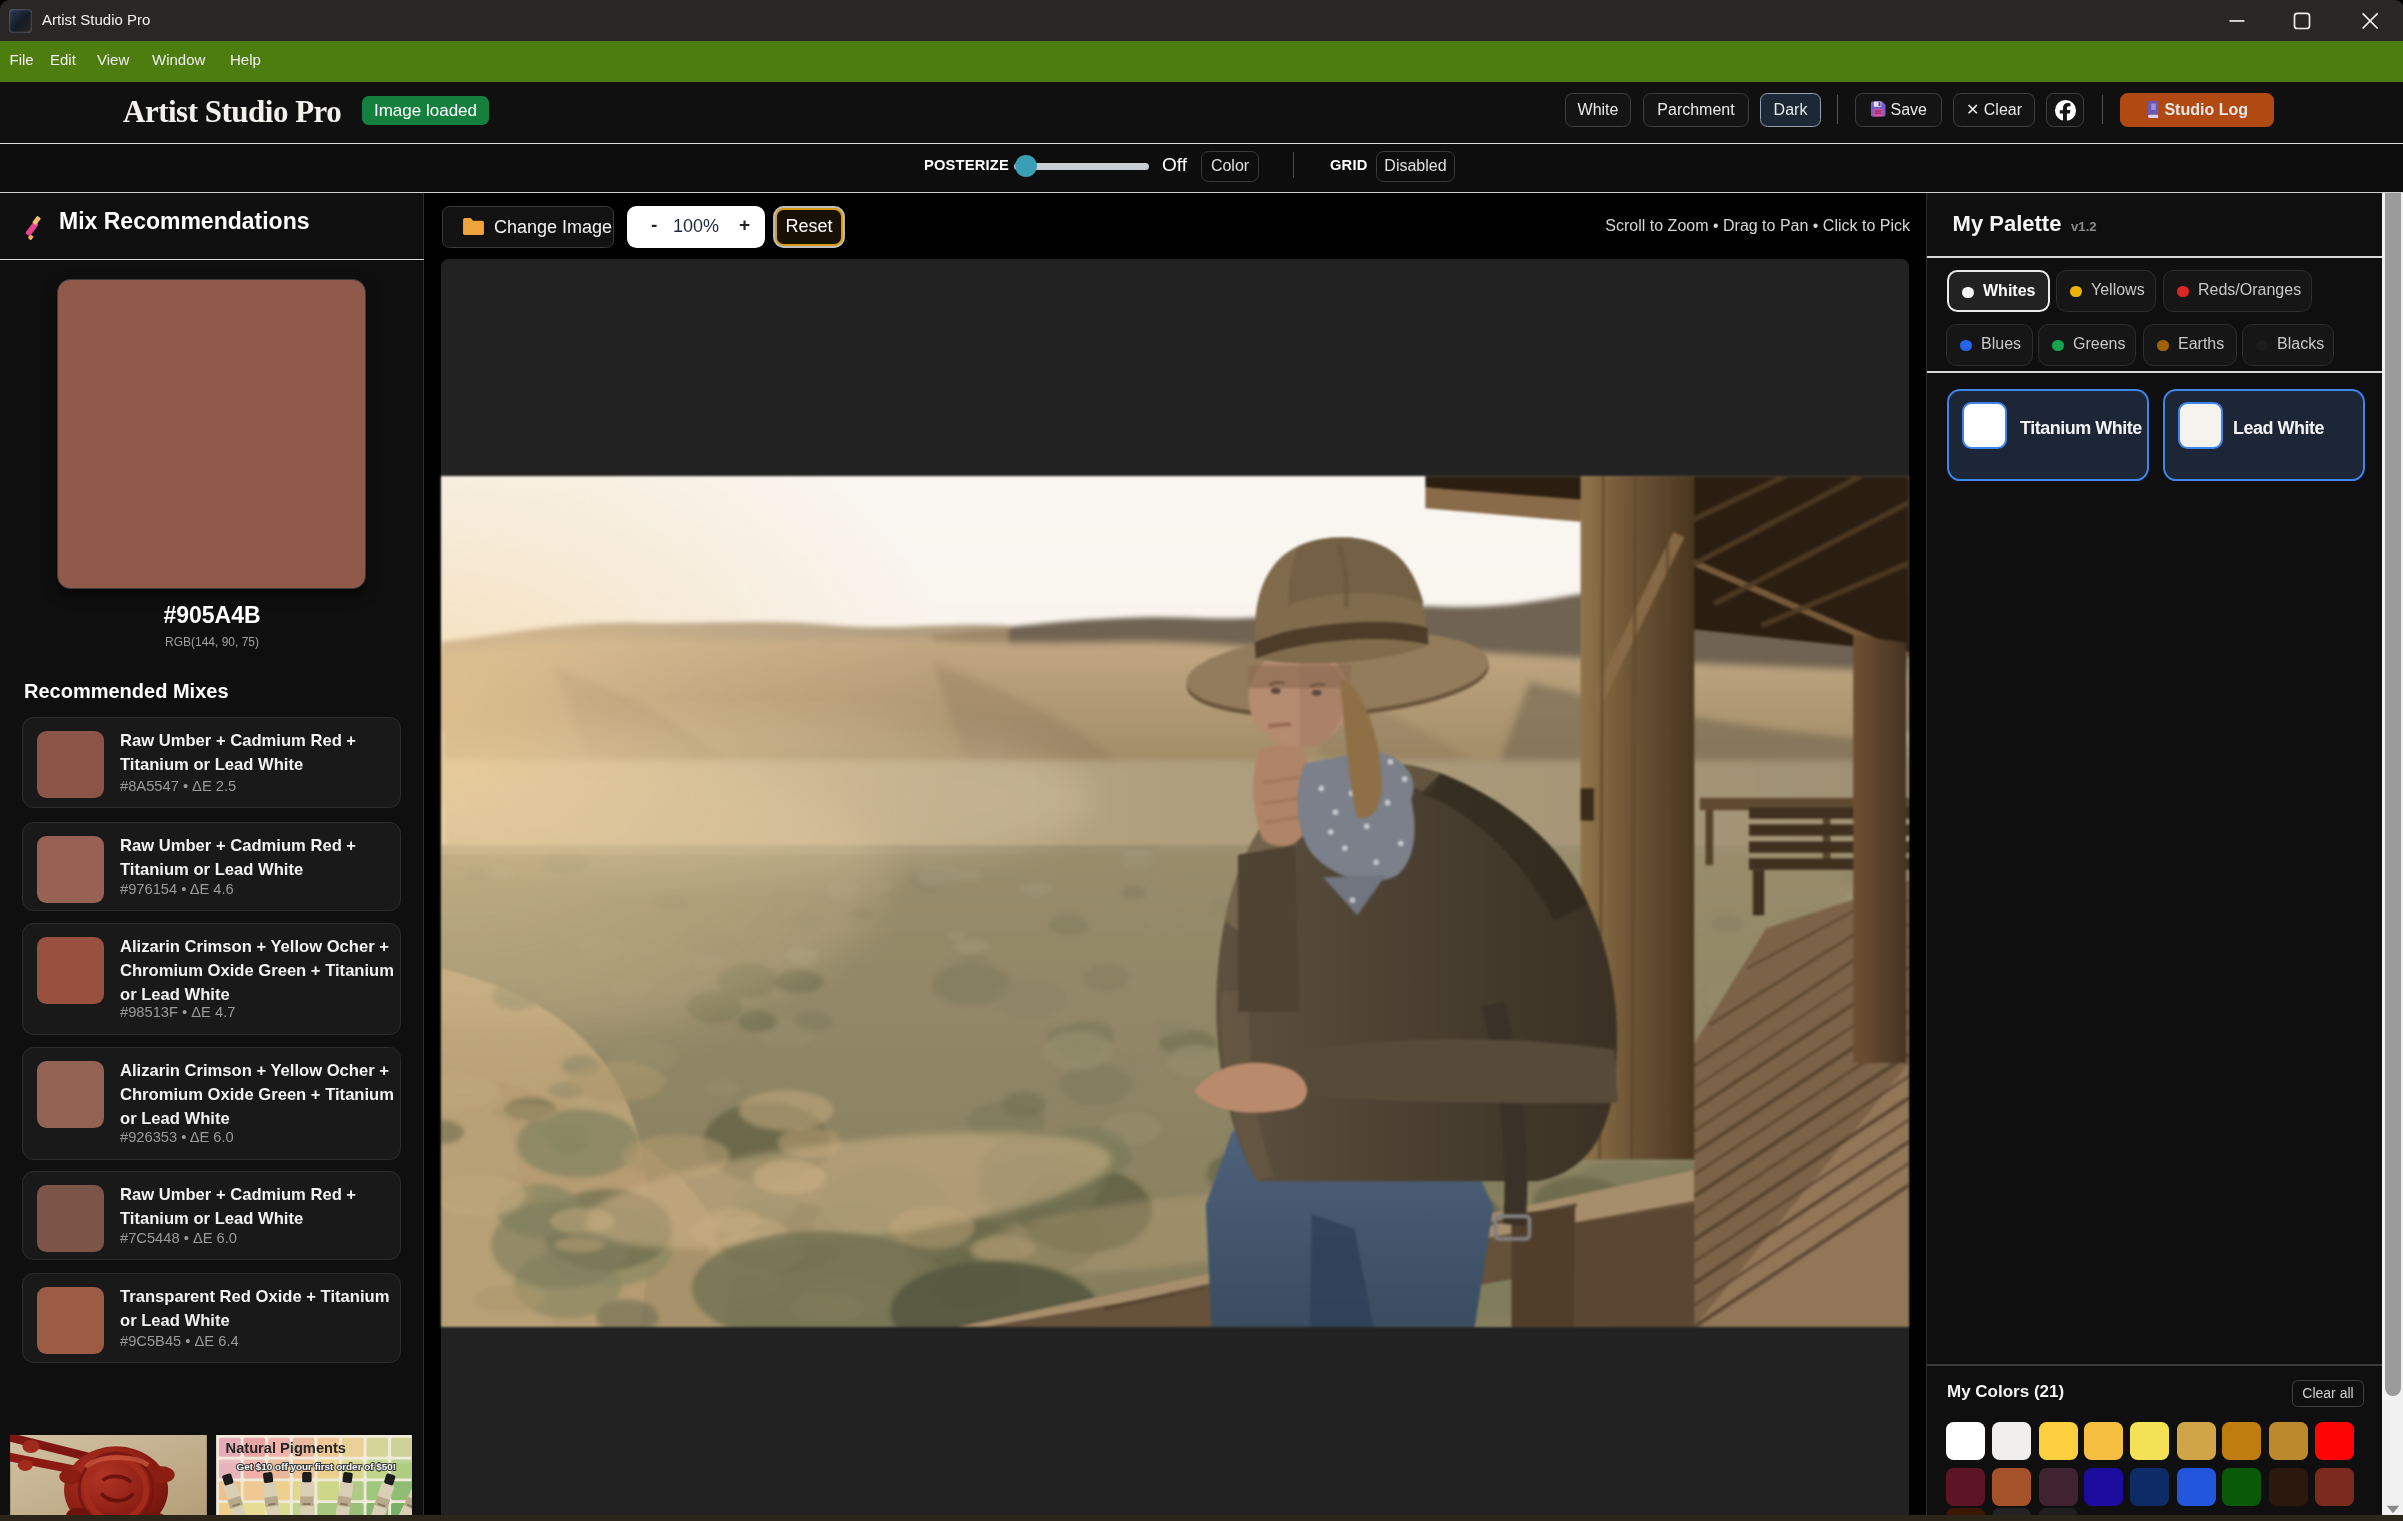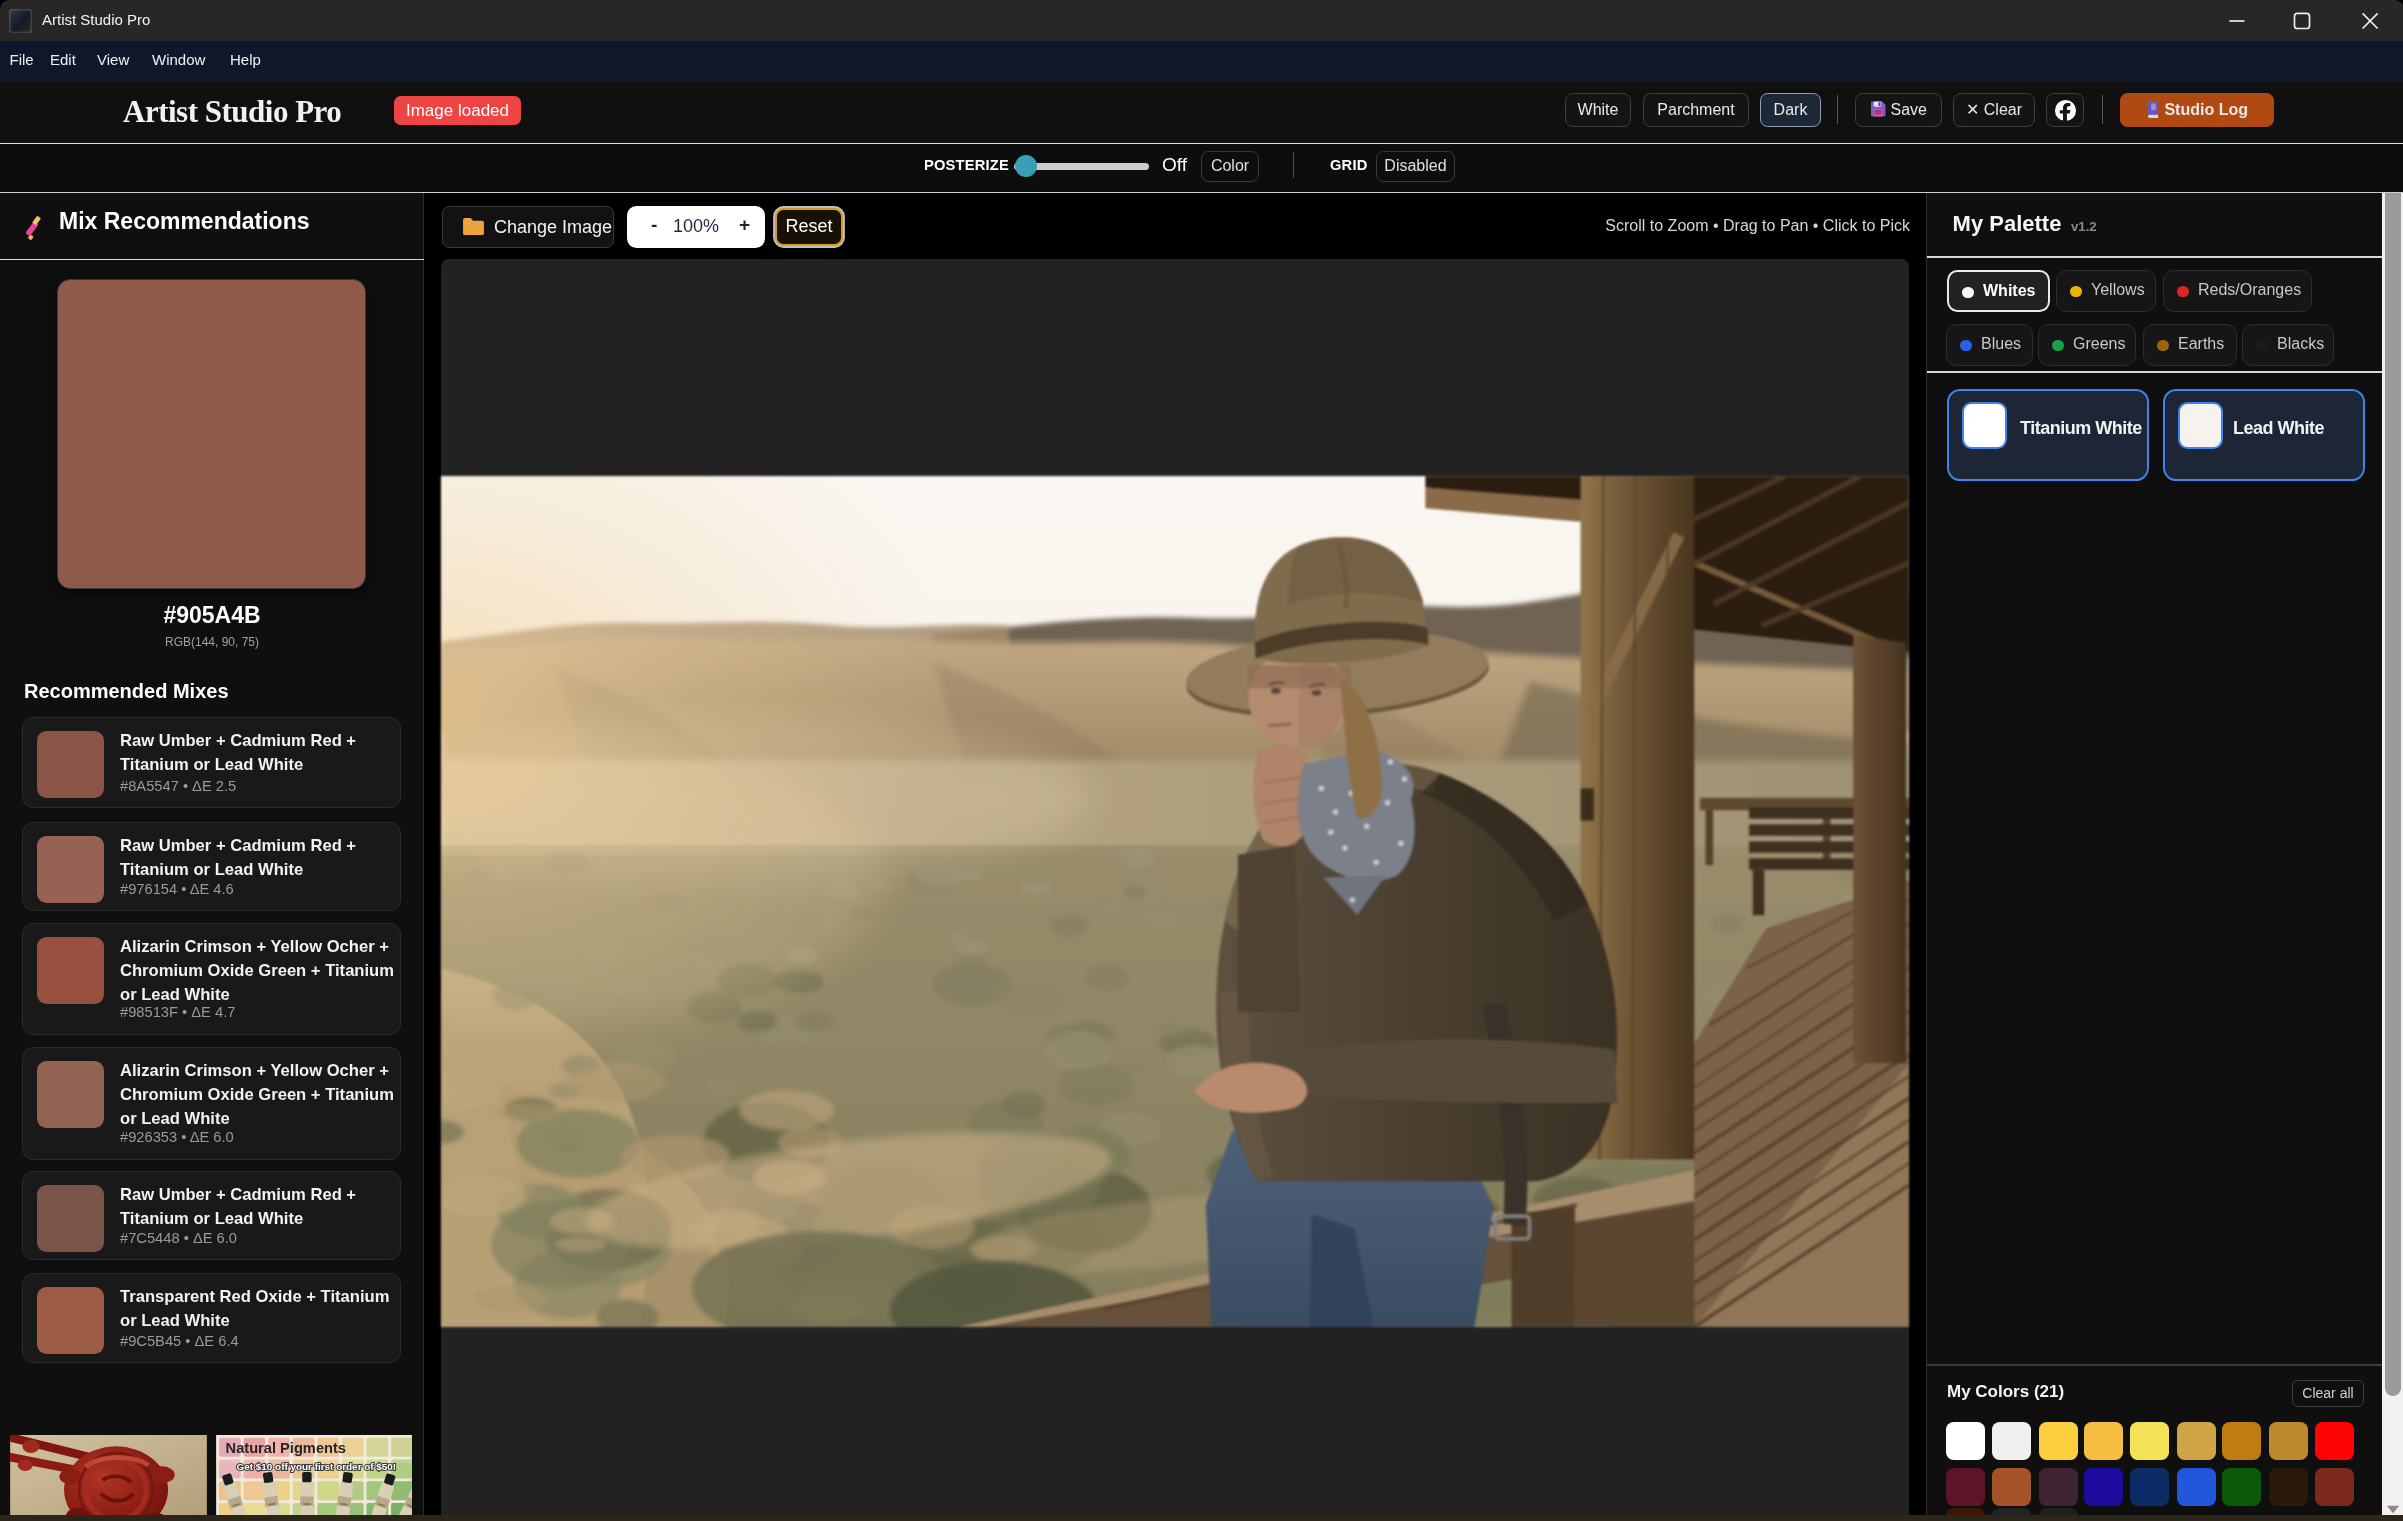--- a/index.html
+++ b/index.html
@@ -8,29 +8,29 @@
 .abs { position:absolute; }
 
 #titlebar { position:absolute; left:0; top:0; width:2404px; height:41px;
   background:#282725; border-radius:9.5px 9.5px 0 0; }
 #titlebar .ticon { position:absolute; left:8.5px; top:8.5px; width:23px; height:24px;
   border-radius:3.8px; background:linear-gradient(135deg,#2e3a4c 0%,#141b26 55%,#31261c 100%);
   box-shadow:inset 0 0 2.8px #7a8aa0; }
 #titlebar .ttext { position:absolute; left:42px; top:11.4px; color:#f2f2f2; font-size:15px; }
 .winbtn { position:absolute; top:0; width:62px; height:41px; color:#eee; }
 
-#menubar { position:absolute; left:0; top:41px; width:2404px; height:42px; background:#0f172a; }
+#menubar { position:absolute; left:0; top:41px; width:2404px; height:42px; background:#4d7c0f; }
 #menubar span { position:absolute; top:10.4px; color:#f0f0f0; font-size:15px; }
 
 #header { position:absolute; left:0; top:82px; width:2404px; height:62px; background:#101010;
   border-bottom:1.9px solid #dedede; z-index:6; }
 #apptitle { position:absolute; left:123px; top:12.3px; color:#f3f1ee;
   font-family:"Liberation Serif", serif; font-weight:bold; font-size:31px; letter-spacing:-0.5px; }
-#badge { position:absolute; left:362px; top:14px; width:127px; height:29px; background:#ef4444;
-  border-radius:6.6px; color:#fff; font-size:17px; text-align:center; line-height:29px;margin-left:32px; }
+#badge { position:absolute; left:362px; top:14px; width:127px; height:29px; background:#15803d;
+  border-radius:6.6px; color:#fff; font-size:17px; text-align:center; line-height:29px; }
 .hbtn { position:absolute; top:11.4px; height:34px; border:1.4px solid #3e3e3e; border-radius:7.6px;
   background:#141414; color:#e8e8e8; font-size:16px; text-align:center; }
 .hsep { position:absolute; top:13.2px; width:1.4px; height:29px; background:#555; }
 
 #toolbar { position:absolute; left:0; top:144px; width:2404px; height:49px; background:#0d0d0d;
   border-bottom:1.9px solid #cfcfcf; z-index:6; }
 
 #leftbar { position:absolute; left:0; top:191px; width:424px; height:1331px; background:#0f0f0f;
   border-right:0.9px solid #2d2d2d; }
 #lb-head { position:absolute; left:0; top:0; width:424px; height:69px; border-bottom:1.9px solid #d8d8d8; }

